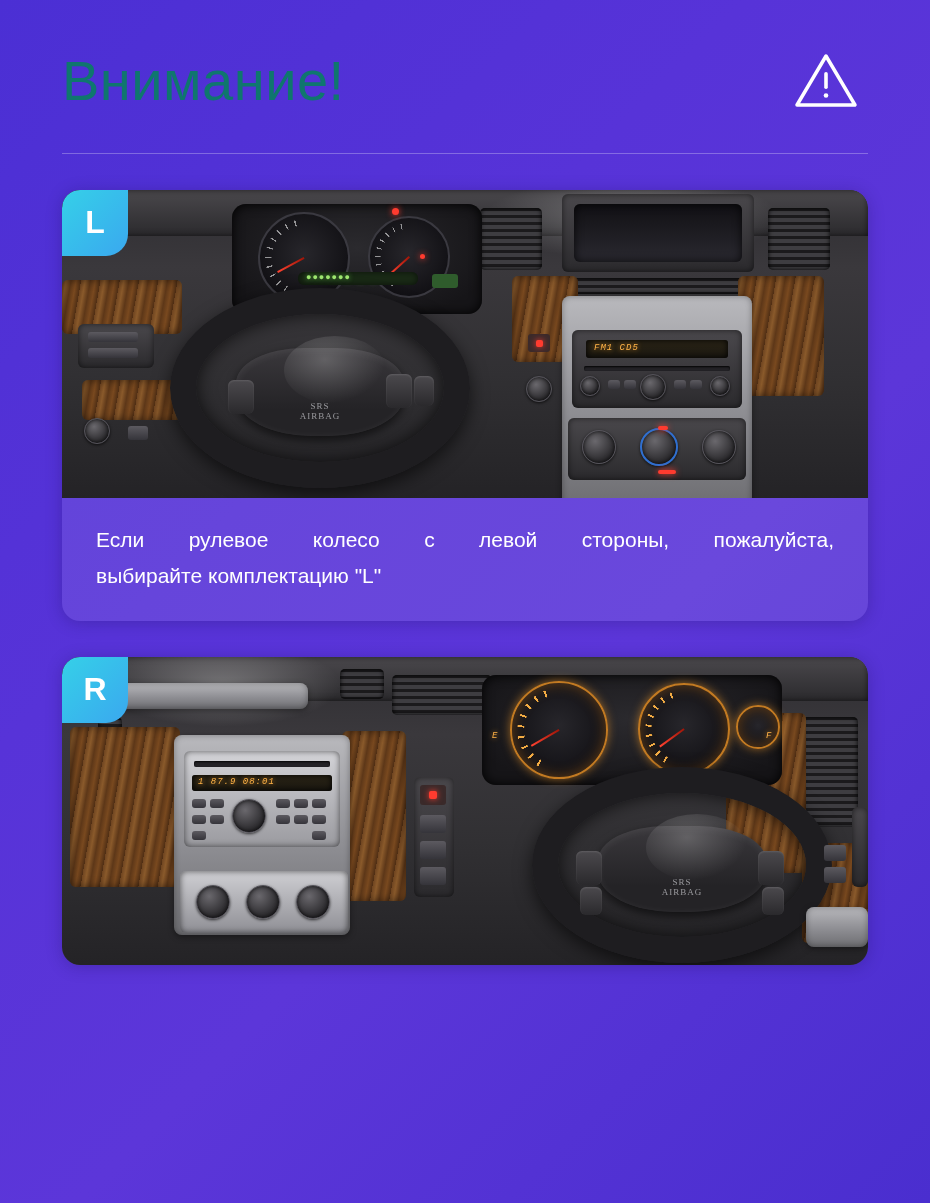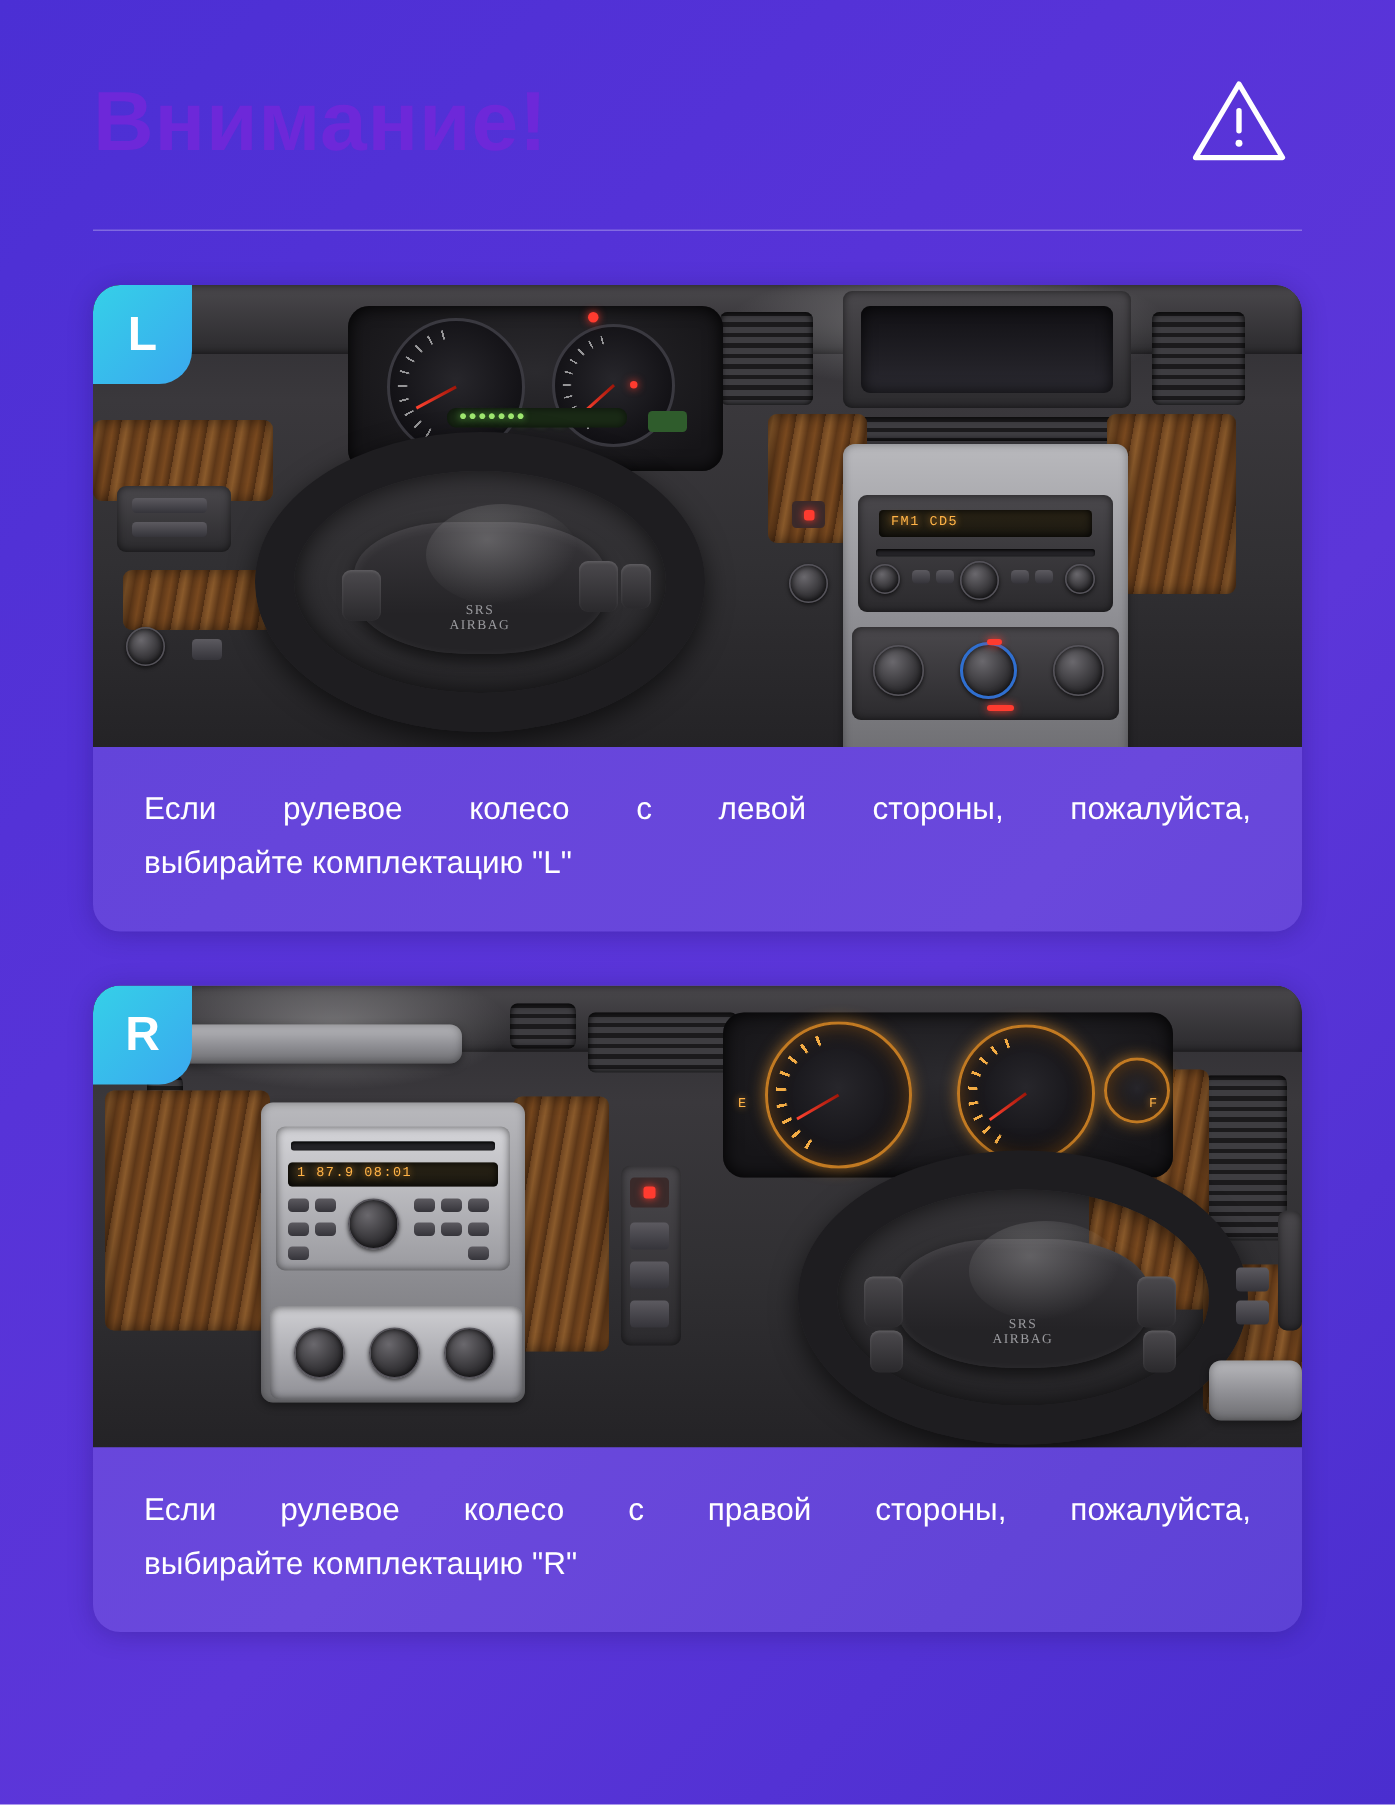--- a/index.html
+++ b/index.html
@@ -22,23 +22,23 @@
 
   
   .header {
     display: flex;
     align-items: center;
     justify-content: space-between;
     padding-top: 52px;
     padding-right: 10px;
   }
   .title {
-    color: #6d28d9;
+    color: #0f766e;
     font-size: 56px;
-    font-weight: bold;
+    font-weight: normal;
     letter-spacing: 0.5px;
     line-height: 1.05;
     text-align: right;
   }
   .warn-icon svg { display: block; }
   .divider {
     margin-top: 42px;
     height: 1px;
     background: rgba(255,255,255,0.28);
     width: 100%;
@@ -206,21 +206,21 @@
     border: 1px solid #55535a;
   }
   .btn-sm {
     position: absolute;
     background: linear-gradient(180deg,#5c5a60,#35343a);
     border-radius: 3px;
   }
   .red-led { position: absolute; background:#ff3b2f; border-radius:2px; box-shadow:0 0 6px #ff3b2f; }
   .amber-txt {
     position: absolute; color:#ffb347; font-family:"Liberation Mono", monospace;
-    font-size: 9px; letter-spacing: 1px; text-shadow: 0 0 5px rgba(255,160,40,.8);
+    font-size: 9px; letter-spacing: 1px; text-shadow: 0 0 5px rgba(255,160,40,.8); font-style: italic;
   }
   .green-txt {
     position: absolute; color:#9fe870; font-family:"Liberation Mono", monospace;
     font-size: 9px; letter-spacing: 1px; text-shadow: 0 0 5px rgba(120,230,90,.7);
   }
   .lcd {
     position:absolute; background: linear-gradient(180deg,#2a2416,#1a1710);
     border-radius:3px; box-shadow: inset 0 0 6px #000;
   }
   .cd-slot {
@@ -407,19 +407,15 @@
           <div class="srs">SRS<br>AIRBAG</div>
         </div>
 
         <div class="dark-panel" style="left:790px;top:150px;width:16px;height:80px;"></div>
         <div class="btn-sm" style="left:762px;top:188px;width:22px;height:16px;"></div>
         <div class="btn-sm" style="left:762px;top:210px;width:22px;height:16px;"></div>
         <div class="panel" style="left:744px;top:250px;width:62px;height:40px;"></div>
       </div>
       <div class="badge badge-r">R</div>
     </div>
-    <div class="caption">
-      <div class="l1">Если рулевое колесо с правой стороны, пожалуйста,</div>
-      <div class="l2">выбирайте комплектацию "R"</div>
-    </div>
   </div>
 
 </div>
 
 </body></html>

